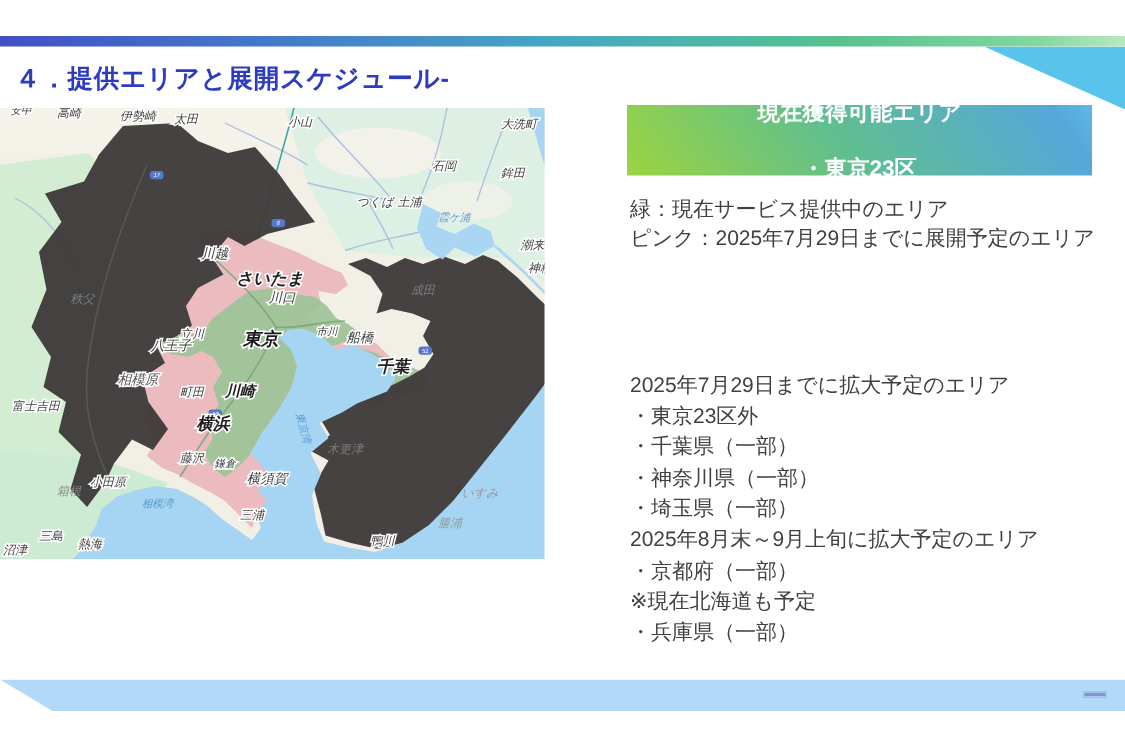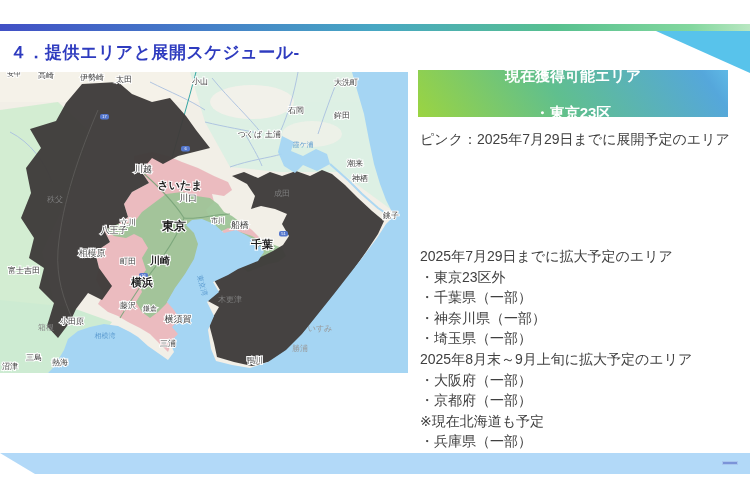--- a/index.html
+++ b/index.html
@@ -16,21 +16,21 @@
     position:absolute;left:656px;top:31px;width:94px;height:42px;
     background:#58c3eb;
     clip-path:polygon(0 0,100% 0,100% 100%);
   }
   .slide-title{
     position:absolute;left:10px;top:41px;
     font-size:17px;font-weight:bold;color:#2e3bbf;letter-spacing:.5px;
     white-space:nowrap;
   }
   .map-wrap{
-    position:absolute;left:0;top:72px;width:408px;height:301px;overflow:hidden;
+    position:absolute;left:0;top:72px;width:363px;height:301px;overflow:hidden;font-style:italic;
   }
   .panel-header{
     position:absolute;left:418px;top:70px;width:310px;height:47px;
     background:linear-gradient(55deg,#9bd441 0%,#60bf8e 45%,#55a7db 92%,#5fb9e6 100%);
     color:#ffffff;font-weight:bold;font-size:15px;text-align:center;
     display:flex;flex-direction:column;justify-content:center;gap:16px;
     line-height:21px;
   }
   .legend-block{
     position:absolute;left:420px;top:130px;width:328px;
@@ -197,37 +197,37 @@
       </g>
   </svg>
 </div>
 
 <div class="panel-header">
   <div>現在獲得可能エリア</div>
   <div>・東京23区</div>
 </div>
 
 <div class="legend-block">
+  <div>緑：現在サービス提供中のエリア</div>
   <div>ピンク：2025年7月29日までに展開予定のエリア</div>
 </div>
 
 <div class="section first">
   <div>2025年7月29日までに拡大予定のエリア</div>
   <div>
       <div>・東京23区外</div>
       <div>・千葉県（一部）</div>
       <div>・神奈川県（一部）</div>
       <div>・埼玉県（一部）</div>
     </div>
 </div>
 
 <div class="section second">
   <div>2025年8月末～9月上旬に拡大予定のエリア</div>
   <div>
-      <div>・大阪府（一部）</div>
       <div>・京都府（一部）</div>
       <div>※現在北海道も予定</div>
       <div>・兵庫県（一部）</div>
     </div>
 </div>
 
 <div class="bottom-bar"></div>
 <div class="bottom-dash"></div>
 
 </body></html>

